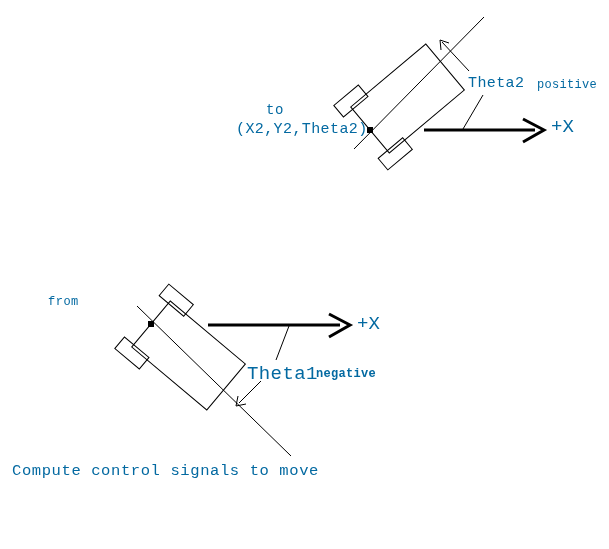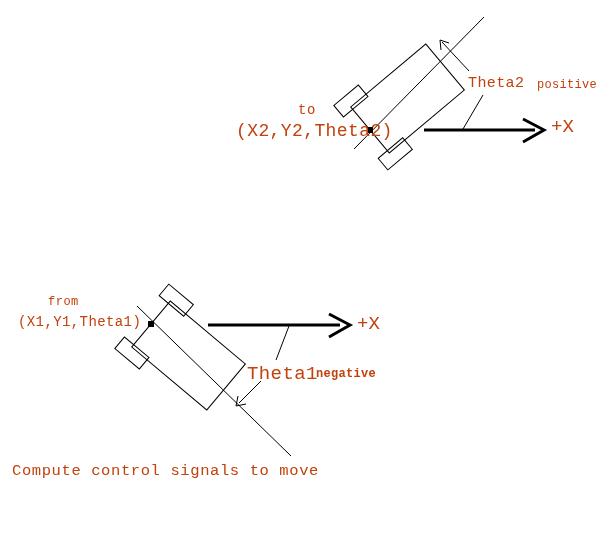--- a/index.html
+++ b/index.html
@@ -22,25 +22,25 @@
     position: absolute;
     left: 0;
     top: 0;
     width: 609px;
     height: 549px;
   }
   .txt {
     position: absolute;
     white-space: pre;
     font-family: "Liberation Mono", "DejaVu Sans Mono", monospace;
-    color: #c2410c;
+    color: #0369a1;
     line-height: 1;
   }
-  .t-to        { left: 266px; top: 103px;  font-size: 14px; letter-spacing: 0.5px; margin-left: 32px; }
-  .t-to-coord  { left: 236px; top: 122px;  font-size: 18px; letter-spacing: 0.4px; }
+  .t-to        { left: 266px; top: 103px;  font-size: 14px; letter-spacing: 0.5px; }
+  .t-to-coord  { left: 236px; top: 122px;  font-size: 15px; letter-spacing: 0.4px; }
   .t-theta2    { left: 468px; top: 76px;   font-size: 15px; letter-spacing: 0.4px; }
   .t-positive  { left: 537px; top: 79px;   font-size: 12px; letter-spacing: 0.3px; }
   .t-plusx-top { left: 551px; top: 118px;  font-size: 19px; }
   .t-from      { left: 48px;  top: 296px;  font-size: 12px; letter-spacing: 0.5px; }
   .t-from-coord{ left: 18px;  top: 315px;  font-size: 14px; letter-spacing: 0.4px; }
   .t-theta1    { left: 247px; top: 365px;  font-size: 19px; letter-spacing: 0.4px; }
   .t-negative  { left: 316px; top: 368px;  font-size: 12px; letter-spacing: 0.3px; font-weight: bold; }
   .t-plusx-bot { left: 357px; top: 315px;  font-size: 19px; }
   .t-cap1      { left: 12px;  top: 464px;  font-size: 15.5px; letter-spacing: 0.6px; }
   .t-cap2      { left: 12px;  top: 517px;  font-size: 15.5px; letter-spacing: 0.6px; }
@@ -104,21 +104,20 @@
   <div class="txt t-to-coord">(X2,Y2,Theta2)</div>
 
   <div class="txt t-theta2">Theta2</div>
 
   <div class="txt t-positive">positive</div>
 
   <div class="txt t-plusx-top">+X</div>
 
   <div class="txt t-from">from</div>
 
-  <div class="txt t-from-coord">(X1,Y1,Theta1)</div>
 
   <div class="txt t-theta1">Theta1</div>
 
   <div class="txt t-negative">negative</div>
 
   <div class="txt t-plusx-bot">+X</div>
 
   <div class="txt t-cap1">Compute control signals to move</div>
 
 

